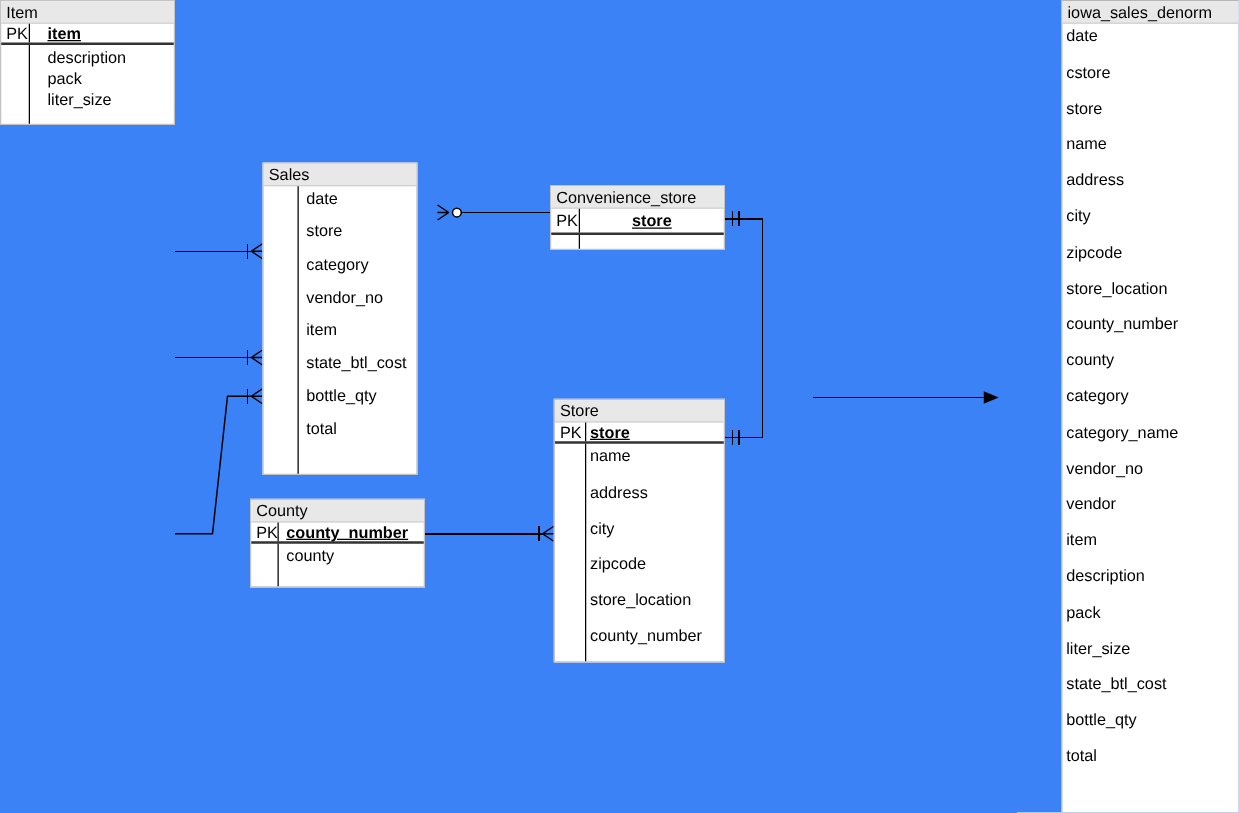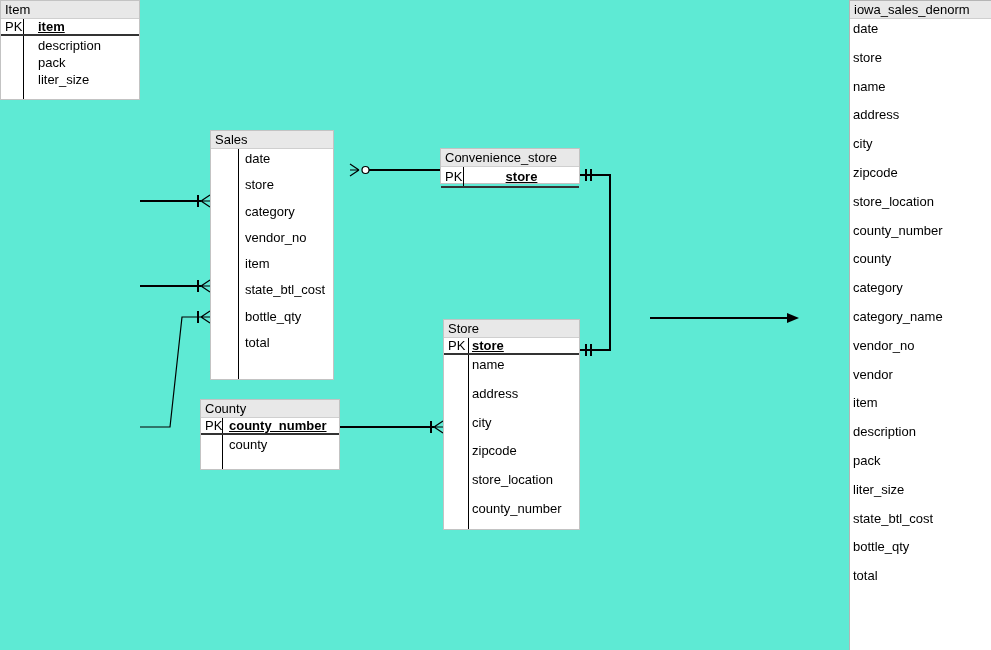--- a/index.html
+++ b/index.html
@@ -1,19 +1,19 @@
 <!DOCTYPE html>
 <html><head>
 <meta charset="utf-8">
 <style>
   * { margin:0; padding:0; box-sizing:border-box; }
   html,body { background:#fff; }
   #canvas {
     position:relative; width:991px; height:650px;
-    overflow:hidden; background:#5eead4;
+    overflow:hidden; background:#3b82f6;
     font-family:"Liberation Sans", sans-serif;
     font-size:13px; color:#000;padding-left:24px;
   }
   #wires { position:absolute; left:0; top:0; z-index:1; }
   .table {
     position:absolute; z-index:2; background:#fff;
     border:1px solid #c3c3c3; --pad:5px; --pkw:23px;
     display:flex; flex-direction:column;
   }
   .t-header {
@@ -157,21 +157,21 @@
       <div class="pk-field">county_number</div>
     </div>
     <div class="fields-section">
       <div class="spacer-cell"></div>
       <div class="field-list">
         <div class="frow" style="height:18px">county</div>
       </div>
     </div>
   </div>
 
-  <div class="table" style="left:440px;top:148px;width:140px;height:36px;--pkw:23px">
+  <div class="table" style="left:440px;top:148px;width:140px;height:52px;--pkw:23px">
     <div class="t-header">Convenience_store</div>
     <div class="pk-section" style="height:21px">
       <div class="pk-cell">PK</div>
       <div class="pk-field pk-center">store</div>
     </div>
     <div class="fields-section">
       <div class="spacer-cell"></div>
       <div class="field-list"></div>
     </div>
   </div>
@@ -193,20 +193,21 @@
         <div class="frow" style="height:28.8px">county_number</div>
       </div>
     </div>
   </div>
 
   <div class="table flat" style="left:849px;top:0;width:143px;height:651px;border-color:#b5b5b5">
     <div class="t-header">iowa_sales_denorm</div>
     <div class="fields-section">
       <div class="field-list">
         <div class="frow" style="height:28.8px">date</div>
+        <div class="frow" style="height:28.8px">cstore</div>
         <div class="frow" style="height:28.8px">store</div>
         <div class="frow" style="height:28.8px">name</div>
         <div class="frow" style="height:28.8px">address</div>
         <div class="frow" style="height:28.8px">city</div>
         <div class="frow" style="height:28.8px">zipcode</div>
         <div class="frow" style="height:28.8px">store_location</div>
         <div class="frow" style="height:28.8px">county_number</div>
         <div class="frow" style="height:28.8px">county</div>
         <div class="frow" style="height:28.8px">category</div>
         <div class="frow" style="height:28.8px">category_name</div>

